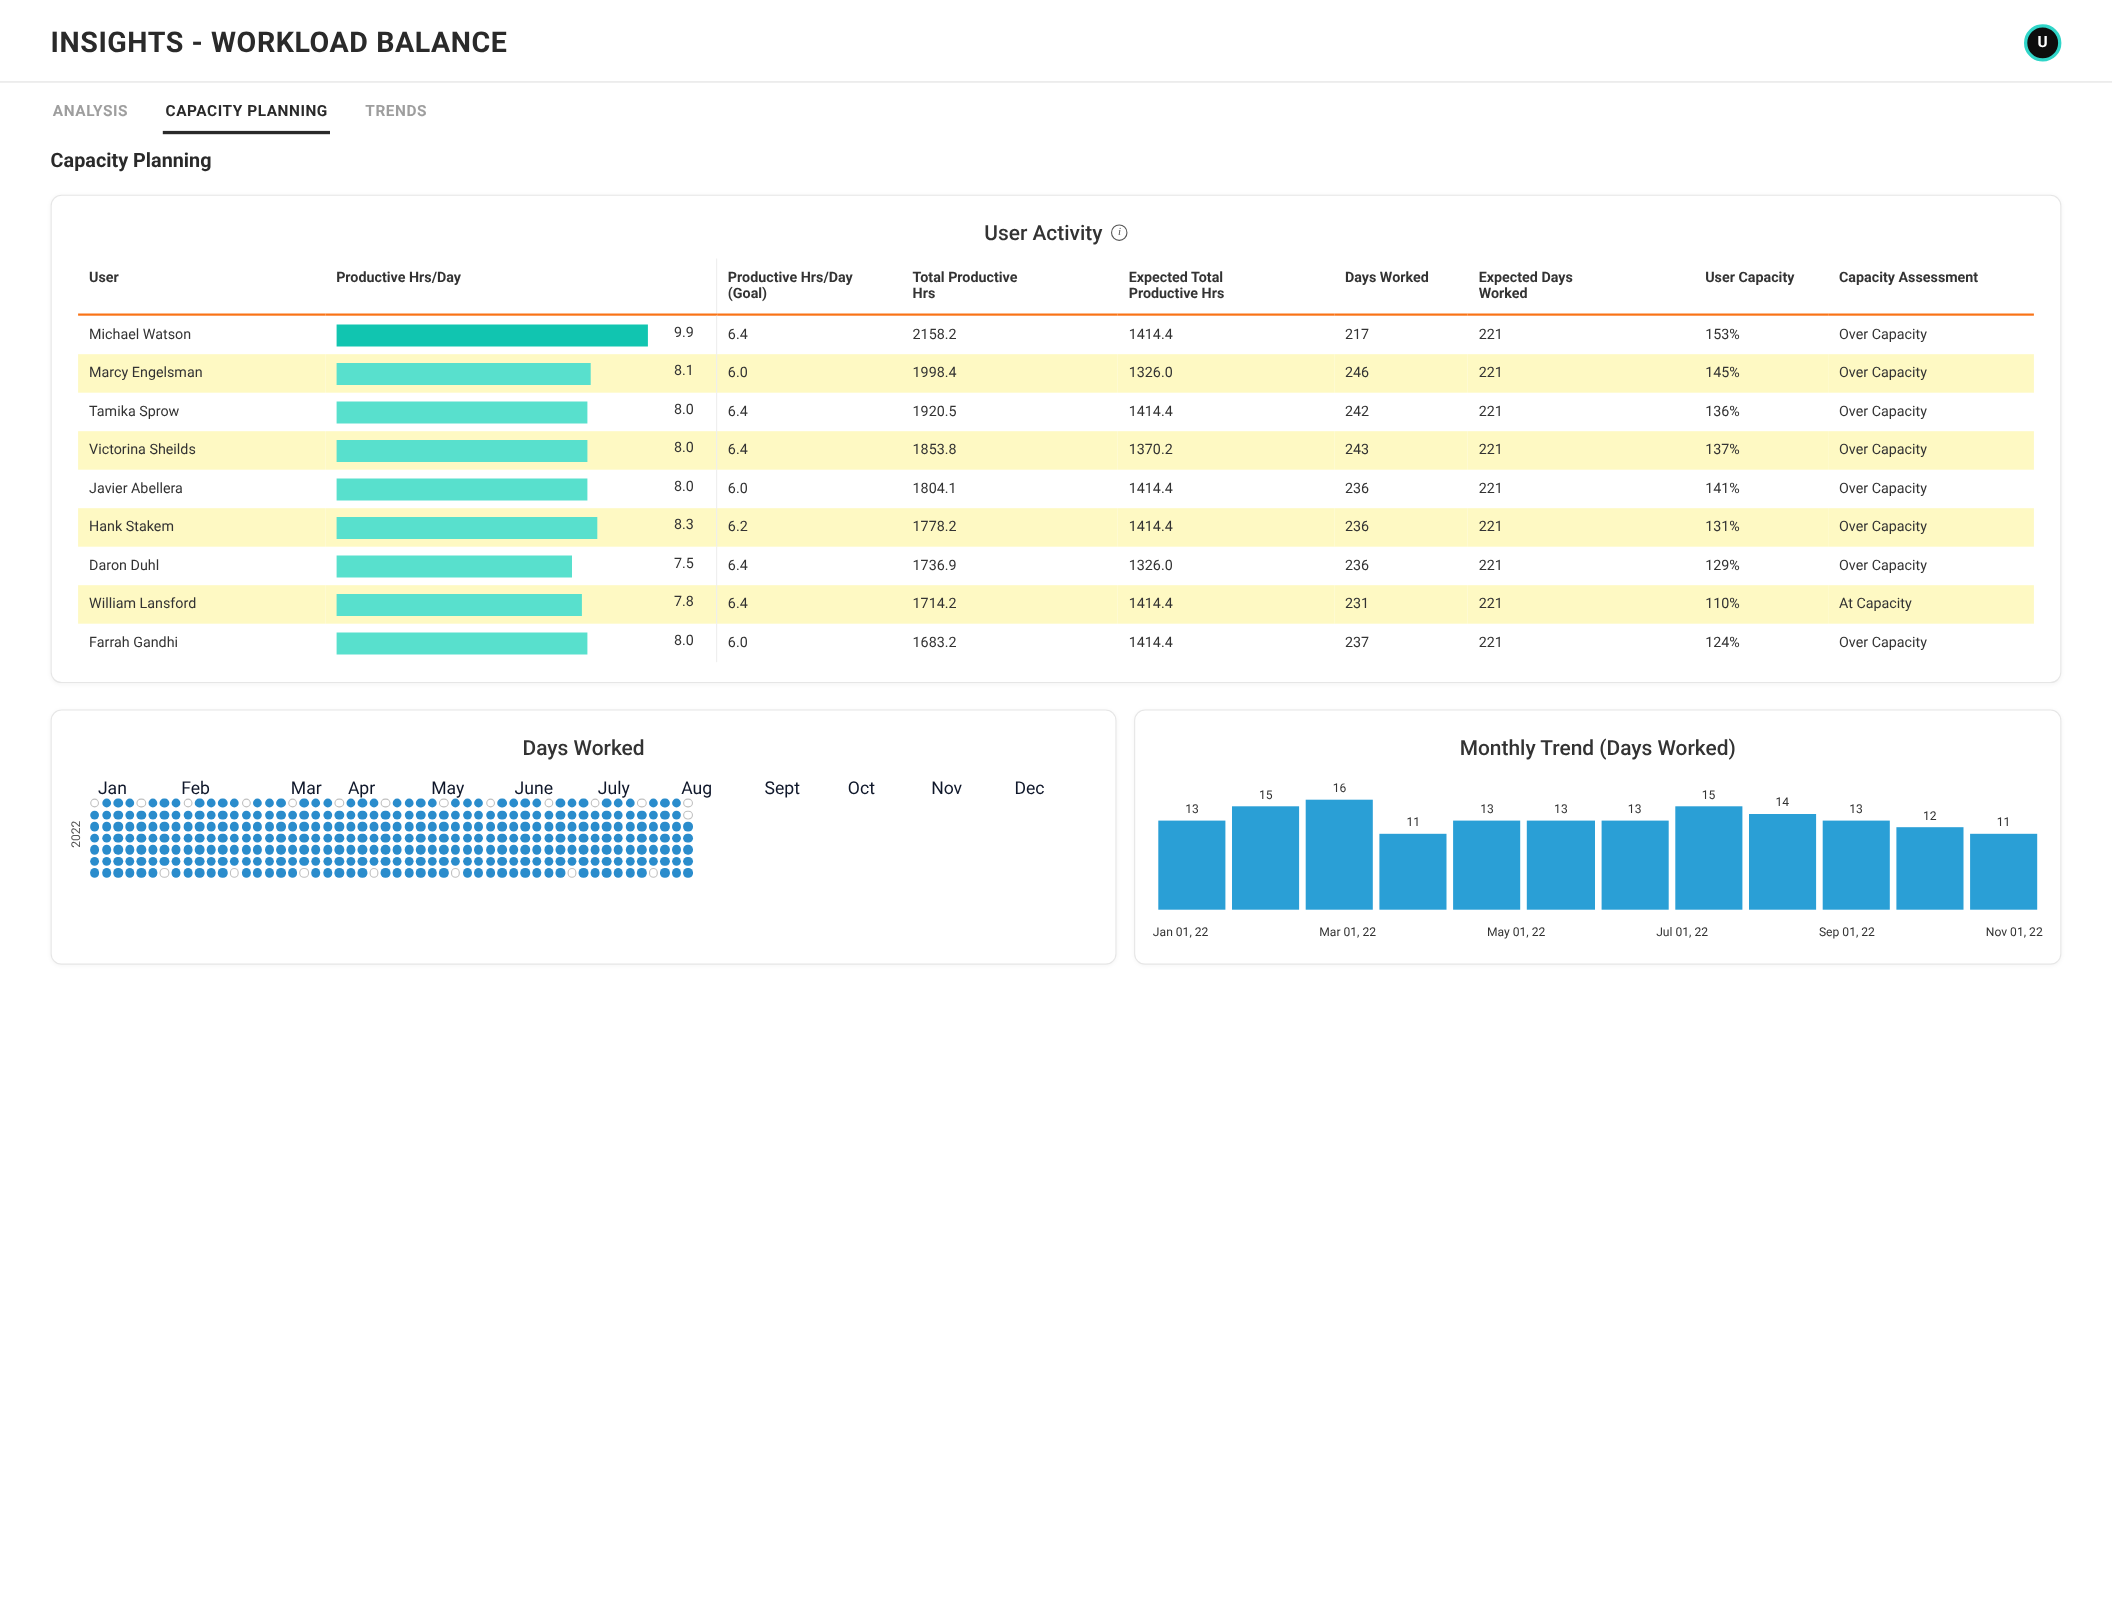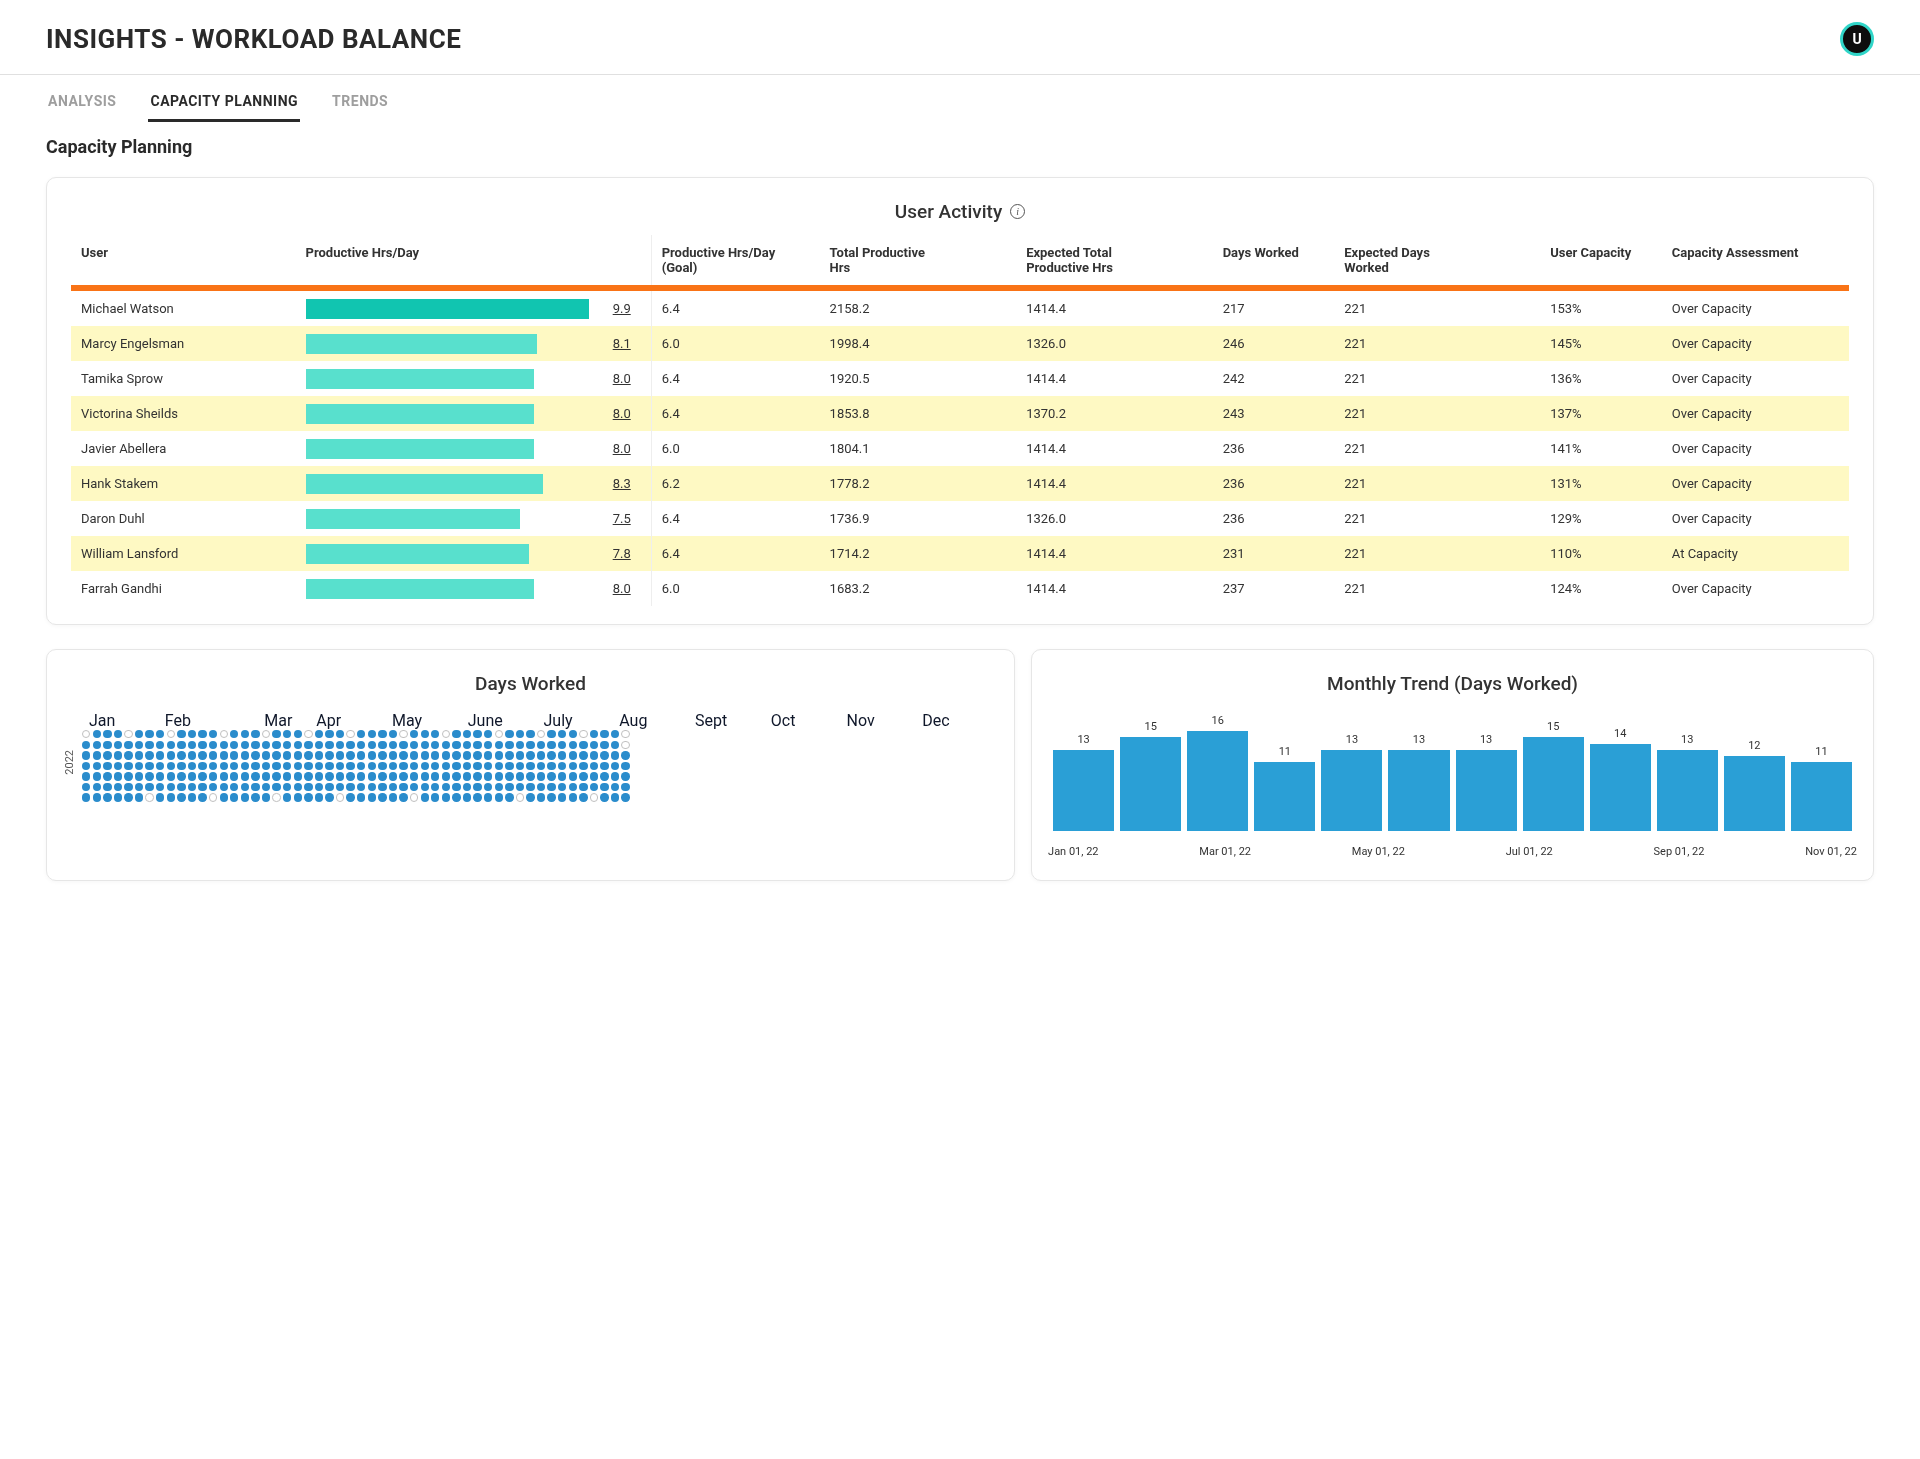--- a/index.html
+++ b/index.html
@@ -9,25 +9,25 @@
   .avatar { width:34px; height:34px; border-radius:50%; background:#0d0d0d; color:#fff; display:flex; align-items:center; justify-content:center; font-weight:700; font-size:14px; border:3px solid #30d5c8; }
   .tabs { display:flex; gap:30px; padding:12px 46px 0 46px; }
   .tab { font-size:14px; font-weight:700; letter-spacing:0.5px; color:#9e9e9e; padding:6px 2px 10px; cursor:pointer; border-bottom:3px solid transparent; }
   .tab.active { color:#2a2a2a; border-bottom-color:#2a2a2a; }
   .subtitle { padding:14px 46px 12px; font-size:18px; font-weight:700; color:#2a2a2a; }
   .content { padding:0 46px 40px; }
   .card { background:#fff; border:1px solid #e6e6e6; border-radius:10px; box-shadow:0 1px 4px rgba(0,0,0,0.04); margin-top:8px; }
   .card-title { display:flex; align-items:center; justify-content:center; gap:8px; font-size:19px; font-weight:500; color:#333; padding:22px 0 8px; }
   .info-icon { width:15px; height:15px; border:1.5px solid #555; border-radius:50%; display:inline-flex; align-items:center; justify-content:center; font-size:10px; color:#555; font-style:italic; font-family:serif; }
   table.ua { width:calc(100% - 48px); margin:4px 24px 18px; border-collapse:collapse; font-size:13px; }
-  table.ua th { text-align:left; font-weight:700; color:#333; padding:10px 10px; border-bottom:6px solid #f97316; vertical-align:top; }
+  table.ua th { text-align:left; font-weight:700; color:#333; padding:10px 10px; border-bottom:2px solid #f97316; vertical-align:top; }
   table.ua td { padding:10px 10px; border-bottom:0; color:#333; }
   table.ua tr.alt td { background:#fef9c3; }
   .bar-cell { padding:6px 10px !important; }
-  .bar-wrap { display:flex; align-items:center; gap:21px;text-decoration:underline; }
+  .bar-wrap { display:flex; gap:21px; }
   .bar-bg { flex:1; height:20px; position:relative; }
   .bar-fill { height:100%; background:#2ed9c3; }
   .bar-val { font-size:13px; color:#333; width:28px; }
   .over { color:#e06a5a; }
   .charts-row { display:flex; gap:16px; margin-top:16px; }
   .charts-row .card { flex:1; }
   .dw-outer { padding:8px 16px 20px; }
   .dw-months { display:flex; margin-left:26px; font-size:16px; color:#0f172a; }
   .dw-month { text-align:left; }
   .dw-body { display:flex; align-items:flex-start; }

